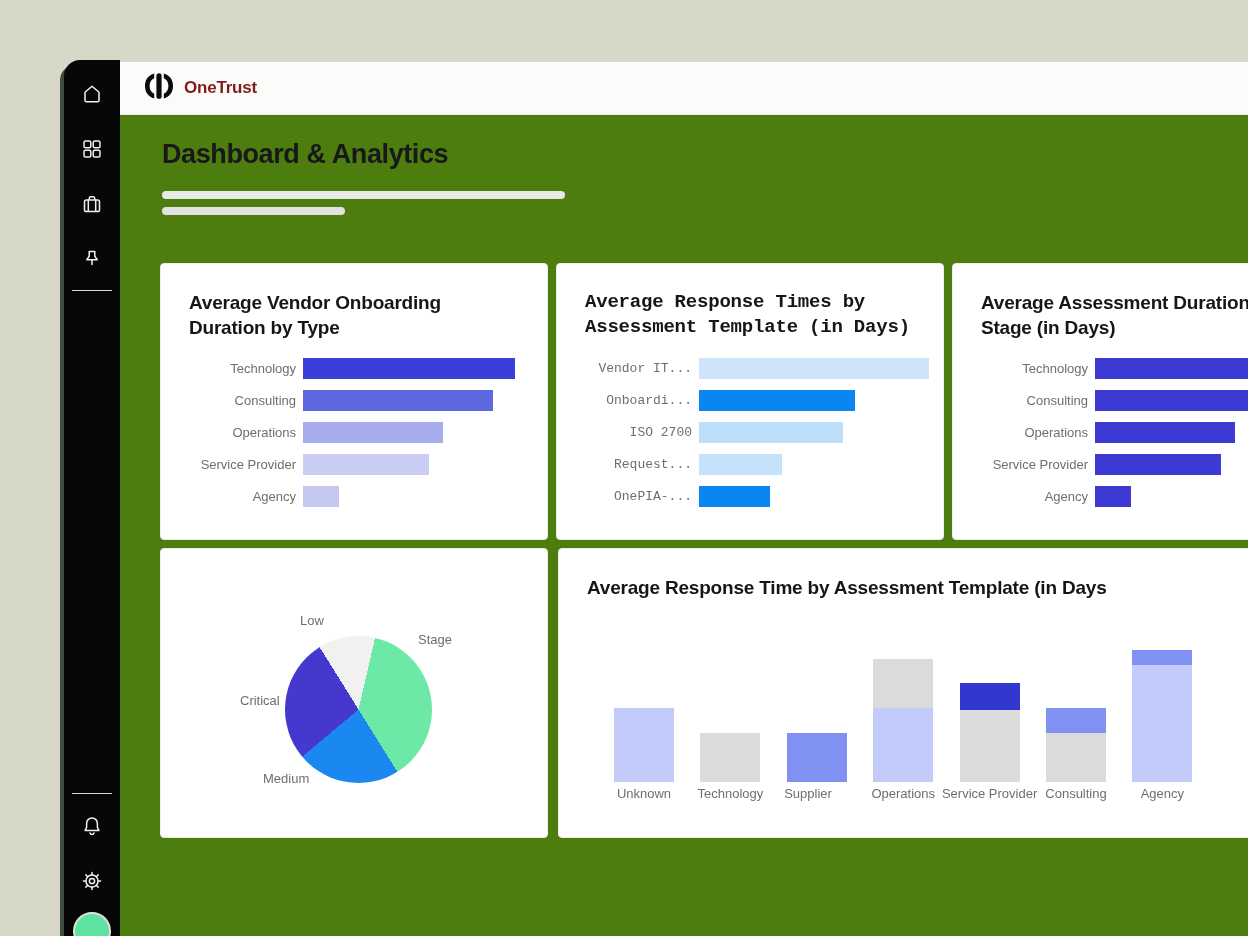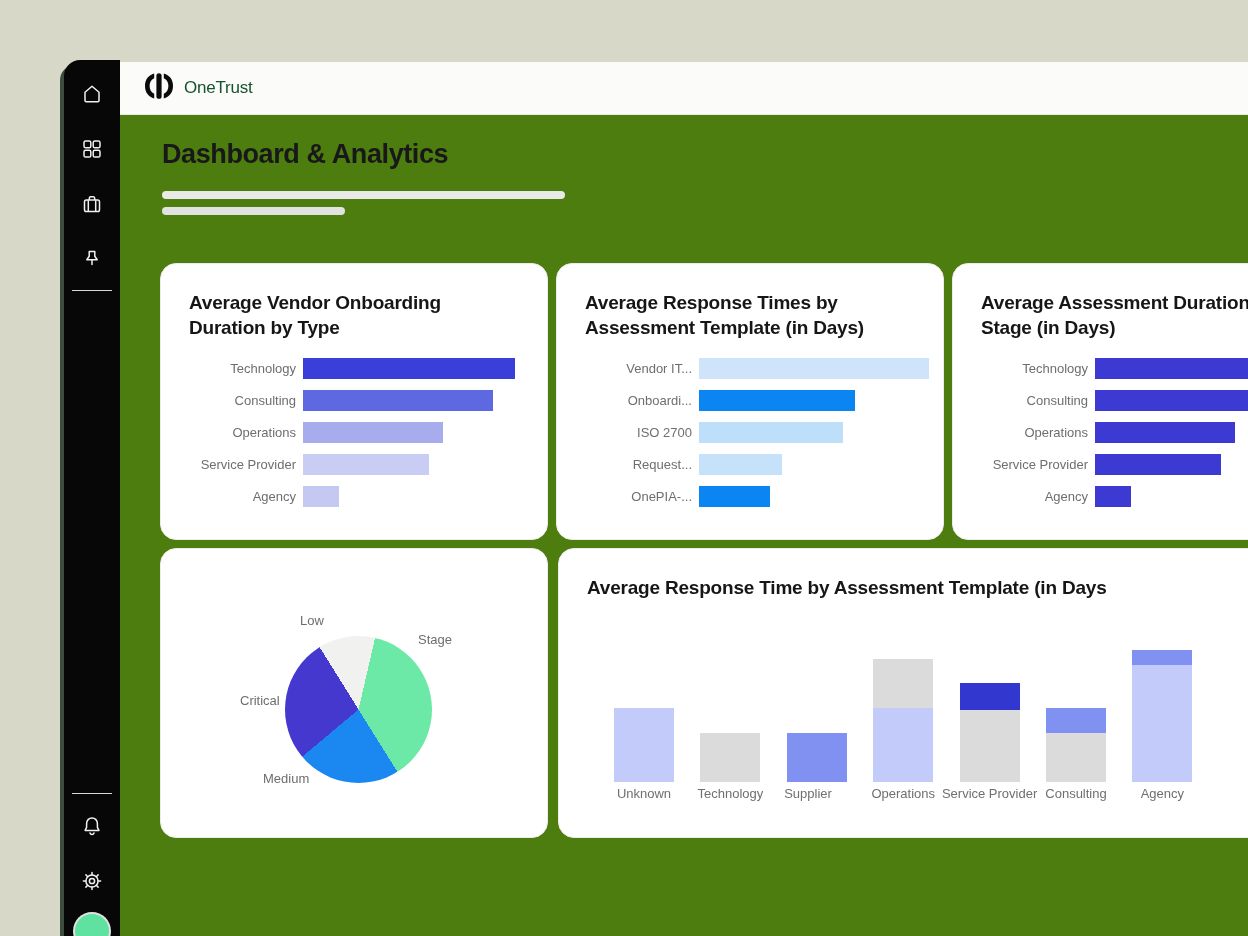--- a/index.html
+++ b/index.html
@@ -37,47 +37,47 @@
     cursor:pointer;
   }
 
   
   .header {
     position:absolute; left:120px; top:62px; width:1128px; height:53px;
     background:#fbfbfa; border-bottom:1px solid #e9e9e7;
     display:flex; align-items:center; padding-left:24px;
   }
   .logo { display:flex; align-items:center; gap:10px; }
-  .logo-text { font-size:17px; font-weight:400; color:#14532d; letter-spacing:-0.2px; }
+  .logo-text { font-size:17px; font-weight:700; color:#7f1d1d; letter-spacing:-0.2px; }
 
   
   .content {
     position:absolute; left:120px; top:115px; width:1128px; height:821px;
     background:#4d7c0f; overflow:hidden;
   }
   .page-title {
     position:absolute; left:42px; top:24px; margin:0;
     font-size:27px; font-weight:700; color:#18181b; letter-spacing:-0.4px;
   }
   .skel { position:absolute; border-radius:4px; height:8px; }
   .skel-1 { left:42px; top:76px; width:403px; background:#e9e9e7; }
   .skel-2 { left:42px; top:92px; width:183px; background:#e2e2e0; }
 
   
   .card {
     position:absolute; background:#ffffff;
-    border:1px solid #ececea; border-radius:16px;
+    border:1px solid #ececea; border-radius:4px;
   }
   .card h2 {
     margin:0; padding:26px 28px 0;
     font-size:19px; line-height:1.32; font-weight:700;
     color:#161618; letter-spacing:-0.2px;
   }
   .card-1 { left:40px;  top:148px; width:388px; height:277px; }
-  .card-2 { left:436px; top:148px; width:388px; height:277px; }
+  .card-2 { left:436px; top:148px; width:388px; height:277px;font-family:Liberation Mono, monospace; }
   .card-3 { left:832px; top:148px; width:390px; height:277px; }
   .card-4 { left:40px;  top:433px; width:388px; height:290px; }
   .card-5 { left:438px; top:433px; width:820px; height:290px; }
 
   
   .hchart { position:absolute; left:28px; top:88px; }
   .hrow { display:flex; align-items:center; height:32px; }
   .hlabel {
     width:107px; margin-right:7px; flex:none;
     font-size:13px; color:#6e6e6e; text-align:right; white-space:nowrap;

